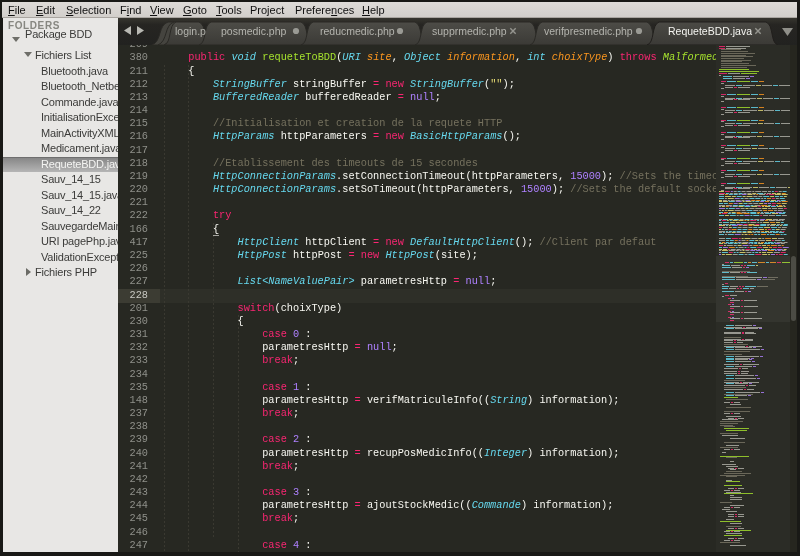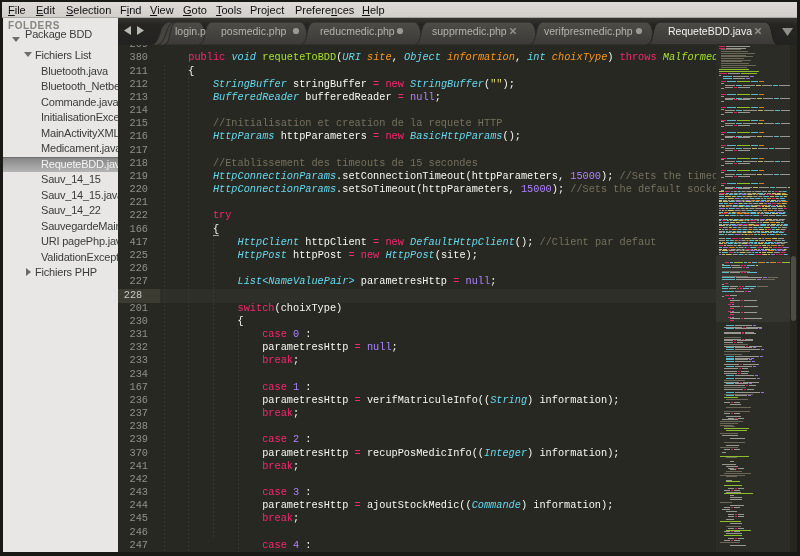--- a/index.html
+++ b/index.html
@@ -8,21 +8,21 @@
 #sidebar{position:absolute;left:3px;top:18px;width:115px;height:534px;background:#e8e7e5;overflow:hidden;}
 #folders{position:absolute;left:5px;top:2px;font-size:10px;font-weight:bold;color:#878781;letter-spacing:0.6px;}
 .trow{position:absolute;font-size:11px;color:#3b3b39;white-space:nowrap;letter-spacing:-0.2px;}
 .sel-t{color:#f4f4f2;}
 .tri{position:absolute;width:0;height:0;border-style:solid;}
 .sel{position:absolute;left:0;width:115px;height:15px;background:linear-gradient(#878787,#b5b5b5);border-top:1px solid #6e6e6e;}
 #editor{position:absolute;left:118px;top:45px;width:679px;height:507px;background:#272822;overflow:hidden;}
 #curline{position:absolute;left:0px;top:244.48px;width:679px;height:13.17px;background:#2e2f28;}
 #curlineg{position:absolute;left:0px;top:244.48px;width:42px;height:13.17px;background:#3c3c33;}
 #gutter{position:absolute;left:0;top:-6.75px;width:30px;text-align:right;font-family:"Liberation Mono",monospace;font-size:10.27px;line-height:13.17px;color:#8f908a;}
-.ln.cur{color:#c8c8c2;text-align:center;}
+.ln.cur{color:#c8c8c2;}
 #code{position:absolute;left:45.6px;top:-6.75px;font-family:"Liberation Mono",monospace;font-size:10.27px;line-height:13.17px;color:#f8f8f2;white-space:pre;}
 #minimap{position:absolute;left:716px;top:45px;width:74px;height:507px;background:#2b2c26;overflow:hidden;}
 #vp{position:absolute;left:0;top:211px;width:74px;height:66px;background:rgba(255,255,255,0.045);}
 #sbtrack{position:absolute;left:790px;top:45px;width:7px;height:507px;background:#26261f;}
 #sbthumb{position:absolute;left:791px;top:256px;width:5px;height:65px;background:#4c4c45;border-radius:2.5px;}
 </style></head><body>
 <div id="menubar">
 <span style="left:6px"><u>F</u>ile</span>
 <span style="left:34px"><u>E</u>dit</span>
 <span style="left:64px"><u>S</u>election</span>
@@ -128,26 +128,26 @@
       <div class="ln">225</div>
       <div class="ln">226</div>
       <div class="ln">227</div>
       <div class="ln cur">228</div>
       <div class="ln">201</div>
       <div class="ln">230</div>
       <div class="ln">231</div>
       <div class="ln">232</div>
       <div class="ln">233</div>
       <div class="ln">234</div>
-      <div class="ln">167</div>
-      <div class="ln">236</div>
+      <div class="ln">235</div>
+      <div class="ln">148</div>
       <div class="ln">237</div>
       <div class="ln">238</div>
       <div class="ln">239</div>
-      <div class="ln">370</div>
+      <div class="ln">240</div>
       <div class="ln">241</div>
       <div class="ln">242</div>
       <div class="ln">243</div>
       <div class="ln">244</div>
       <div class="ln">245</div>
       <div class="ln">246</div>
       <div class="ln">247</div>
     </div>
 <div id="code"><div class="cl">&nbsp;</div><div class="cl">    <span style="color:#f92672;">public</span> <span style="color:#66d9ef;font-style:italic;">void</span> <span style="color:#a6e22e;">requeteToBDD</span>(<span style="color:#66d9ef;font-style:italic;">URI</span> <span style="color:#fd971f;font-style:italic;">site</span>, <span style="color:#66d9ef;font-style:italic;">Object</span> <span style="color:#fd971f;font-style:italic;">information</span>, <span style="color:#66d9ef;font-style:italic;">int</span> <span style="color:#fd971f;font-style:italic;">choixType</span>) <span style="color:#f92672;">throws</span> <span style="color:#a6e22e;font-style:italic;">MalformedURLException</span></div><div class="cl">    {</div><div class="cl">        <span style="color:#66d9ef;font-style:italic;">StringBuffer</span> stringBuffer <span style="color:#f92672;">=</span> <span style="color:#f92672;">new</span> <span style="color:#66d9ef;font-style:italic;">StringBuffer</span>(<span style="color:#e6db74;">""</span>);</div><div class="cl">        <span style="color:#66d9ef;font-style:italic;">BufferedReader</span> bufferedReader <span style="color:#f92672;">=</span> <span style="color:#ae81ff;">null</span>;</div><div class="cl">&nbsp;</div><div class="cl">        <span style="color:#75715e;">//Initialisation et creation de la requete HTTP</span></div><div class="cl">        <span style="color:#66d9ef;font-style:italic;">HttpParams</span> httpParameters <span style="color:#f92672;">=</span> <span style="color:#f92672;">new</span> <span style="color:#66d9ef;font-style:italic;">BasicHttpParams</span>();</div><div class="cl">&nbsp;</div><div class="cl">        <span style="color:#75715e;">//Etablissement des timeouts de 15 secondes</span></div><div class="cl">        <span style="color:#66d9ef;font-style:italic;">HttpConnectionParams</span>.setConnectionTimeout(httpParameters, <span style="color:#ae81ff;">15000</span>); <span style="color:#75715e;">//Sets the timeout</span></div><div class="cl">        <span style="color:#66d9ef;font-style:italic;">HttpConnectionParams</span>.setSoTimeout(httpParameters, <span style="color:#ae81ff;">15000</span>); <span style="color:#75715e;">//Sets the default socket</span></div><div class="cl">&nbsp;</div><div class="cl">        <span style="color:#f92672;">try</span></div><div class="cl">        {</div><div class="cl">            <span style="color:#66d9ef;font-style:italic;">HttpClient</span> httpClient <span style="color:#f92672;">=</span> <span style="color:#f92672;">new</span> <span style="color:#66d9ef;font-style:italic;">DefaultHttpClient</span>(); <span style="color:#75715e;">//Client par defaut</span></div><div class="cl">            <span style="color:#66d9ef;font-style:italic;">HttpPost</span> httpPost <span style="color:#f92672;">=</span> <span style="color:#f92672;">new</span> <span style="color:#66d9ef;font-style:italic;">HttpPost</span>(site);</div><div class="cl">&nbsp;</div><div class="cl">            <span style="color:#66d9ef;font-style:italic;">List&lt;NameValuePair&gt;</span> parametresHttp <span style="color:#f92672;">=</span> <span style="color:#ae81ff;">null</span>;</div><div class="cl">&nbsp;</div><div class="cl">            <span style="color:#f92672;">switch</span>(choixType)</div><div class="cl">            {</div><div class="cl">                <span style="color:#f92672;">case</span> <span style="color:#ae81ff;">0</span> :</div><div class="cl">                parametresHttp <span style="color:#f92672;">=</span> <span style="color:#ae81ff;">null</span>;</div><div class="cl">                <span style="color:#f92672;">break</span>;</div><div class="cl">&nbsp;</div><div class="cl">                <span style="color:#f92672;">case</span> <span style="color:#ae81ff;">1</span> :</div><div class="cl">                parametresHttp <span style="color:#f92672;">=</span> verifMatriculeInfo((<span style="color:#66d9ef;font-style:italic;">String</span>) information);</div><div class="cl">                <span style="color:#f92672;">break</span>;</div><div class="cl">&nbsp;</div><div class="cl">                <span style="color:#f92672;">case</span> <span style="color:#ae81ff;">2</span> :</div><div class="cl">                parametresHttp <span style="color:#f92672;">=</span> recupPosMedicInfo((<span style="color:#66d9ef;font-style:italic;">Integer</span>) information);</div><div class="cl">                <span style="color:#f92672;">break</span>;</div><div class="cl">&nbsp;</div><div class="cl">                <span style="color:#f92672;">case</span> <span style="color:#ae81ff;">3</span> :</div><div class="cl">                parametresHttp <span style="color:#f92672;">=</span> ajoutStockMedic((<span style="color:#66d9ef;font-style:italic;">Commande</span>) information);</div><div class="cl">                <span style="color:#f92672;">break</span>;</div><div class="cl">&nbsp;</div><div class="cl">                <span style="color:#f92672;">case</span> <span style="color:#ae81ff;">4</span> :</div></div>
 </div>

